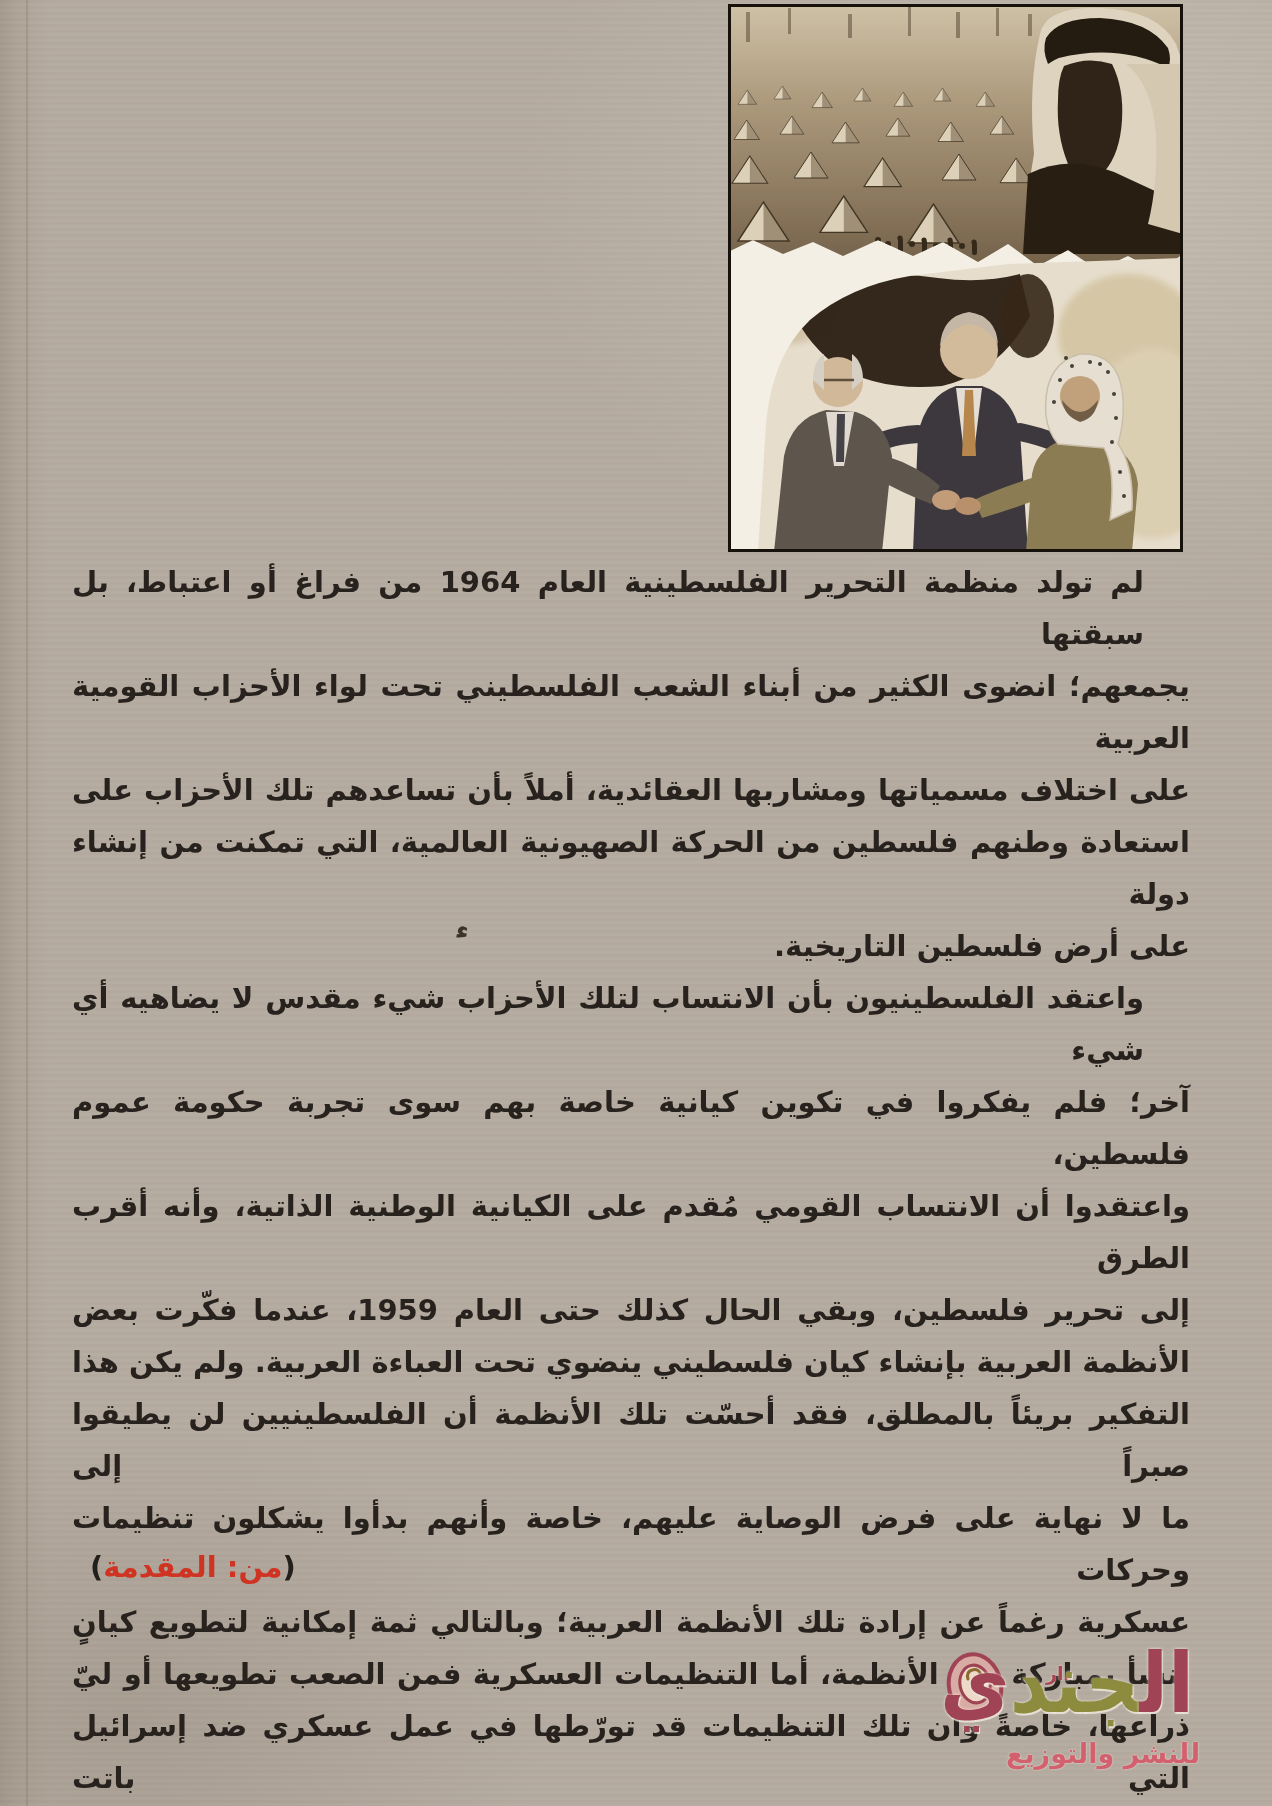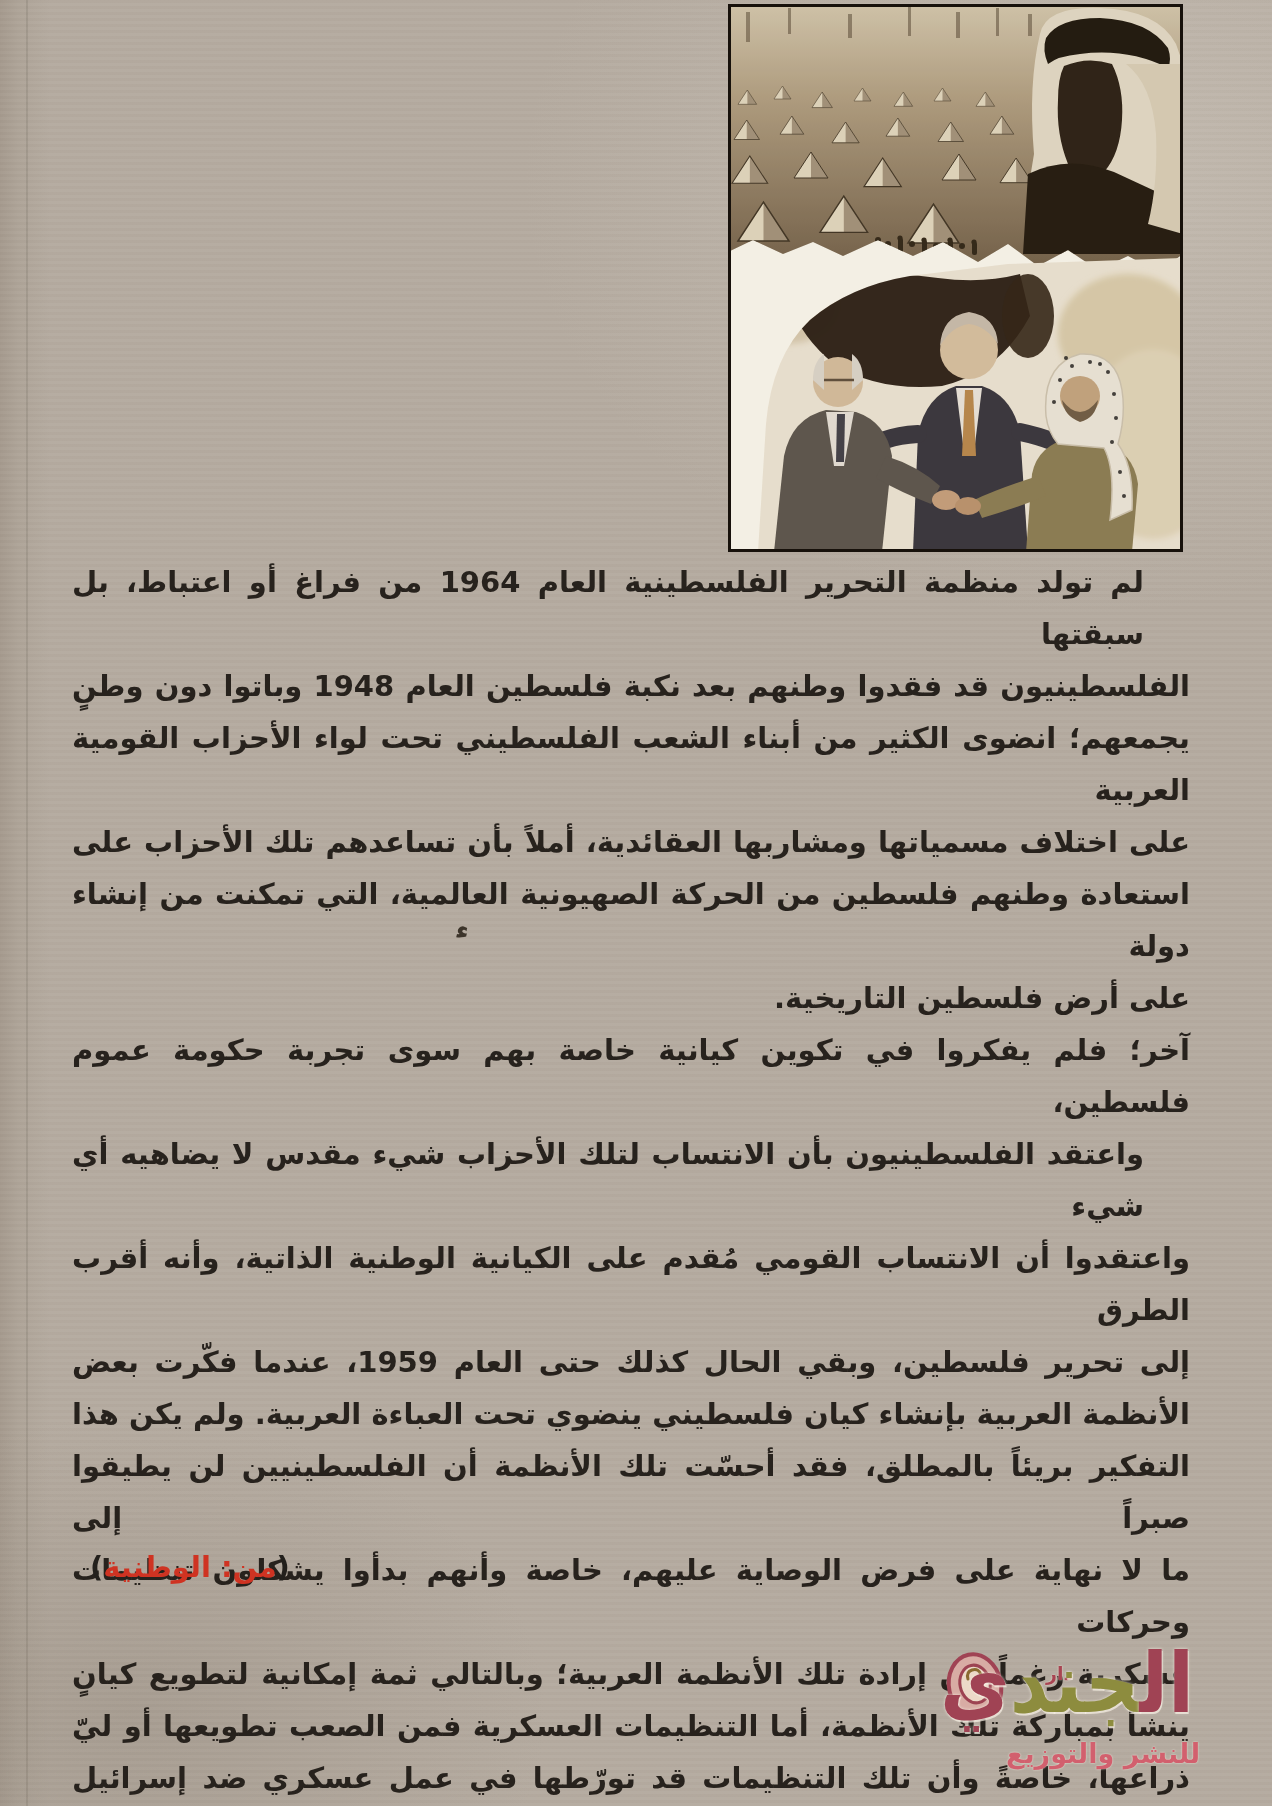--- a/index.html
+++ b/index.html
@@ -209,40 +209,39 @@
         <ellipse cx="240" cy="502" rx="13" ry="9" fill="#bb936e"></ellipse>
         <rect x="20" y="250" width="435" height="298" fill="#9a815f" opacity="0.1"></rect>
       </g>
 
       <rect x="1.5" y="1.5" width="452" height="545" fill="none" stroke="#17110b" stroke-width="3"></rect>
     </svg>
   </div>
 
   <div class="body-text">
       <div class="text-line para-start">لم تولد منظمة التحرير الفلسطينية العام 1964 من فراغ أو اعتباط، بل سبقتها</div>
-      <div class="text-line">الفلسطينيون قد فقدوا وطنهم بعد نكبة فلسطين العام 1948 وباتوا دون وطنٍ</div>
       <div class="text-line">يجمعهم؛ انضوى الكثير من أبناء الشعب الفلسطيني تحت لواء الأحزاب القومية العربية</div>
       <div class="text-line">على اختلاف مسمياتها ومشاربها العقائدية، أملاً بأن تساعدهم تلك الأحزاب على</div>
       <div class="text-line">استعادة وطنهم فلسطين من الحركة الصهيونية العالمية، التي تمكنت من إنشاء دولة</div>
       <div class="text-line para-end">على أرض فلسطين التاريخية.</div>
+      <div class="text-line para-start">واعتقد الفلسطينيون بأن الانتساب لتلك الأحزاب شيء مقدس لا يضاهيه أي شيء</div>
       <div class="text-line">آخر؛ فلم يفكروا في تكوين كيانية خاصة بهم سوى تجربة حكومة عموم فلسطين،</div>
-      <div class="text-line para-start">واعتقد الفلسطينيون بأن الانتساب لتلك الأحزاب شيء مقدس لا يضاهيه أي شيء</div>
       <div class="text-line">واعتقدوا أن الانتساب القومي مُقدم على الكيانية الوطنية الذاتية، وأنه أقرب الطرق</div>
       <div class="text-line">إلى تحرير فلسطين، وبقي الحال كذلك حتى العام 1959، عندما فكّرت بعض</div>
       <div class="text-line">الأنظمة العربية بإنشاء كيان فلسطيني ينضوي تحت العباءة العربية. ولم يكن هذا</div>
       <div class="text-line">التفكير بريئاً بالمطلق، فقد أحسّت تلك الأنظمة أن الفلسطينيين لن يطيقوا صبراً إلى</div>
       <div class="text-line">ما لا نهاية على فرض الوصاية عليهم، خاصة وأنهم بدأوا يشكلون تنظيمات وحركات</div>
       <div class="text-line">عسكرية رغماً عن إرادة تلك الأنظمة العربية؛ وبالتالي ثمة إمكانية لتطويع كيانٍ</div>
       <div class="text-line">ينشأ بمباركة تلك الأنظمة، أما التنظيمات العسكرية فمن الصعب تطويعها أو ليّ</div>
       <div class="text-line">ذراعها، خاصةً وأن تلك التنظيمات قد تورّطها في عمل عسكري ضد إسرائيل التي باتت</div>
     </div>
 
   <span class="stray-mark">ء</span>
 
-  <div class="note"><span>(</span><span class="red">من: الوطنية</span><span>)</span></div>
+  <div class="note"><span>(</span><span class="red">من: المقدمة</span><span>)</span></div>
 
   <svg class="logo-spiral" viewBox="0 0 62 82">
     <ellipse cx="31" cy="38" rx="26" ry="32" fill="#d8aca4" stroke="#a04354" stroke-width="4" transform="rotate(-12 31 38)"></ellipse>
     <ellipse cx="31" cy="36" rx="15" ry="19" fill="#ecd9c8" stroke="#9d4352" stroke-width="3" transform="rotate(-12 31 36)"></ellipse>
     <path d="M31,36 q8,-2 6,-9 q-2,-7 -9,-5 q-6,2 -4,9" fill="none" stroke="#8a6a30" stroke-width="3" stroke-linecap="round"></path>
   </svg>
   <div class="logo-dar">دار</div>
   <div class="logo-name"><span class="mar">ال</span><span class="olv">جند</span><span class="mar">ي</span></div>
   <div class="logo-sub">للنشر والتوزيع</div>
 </div>

